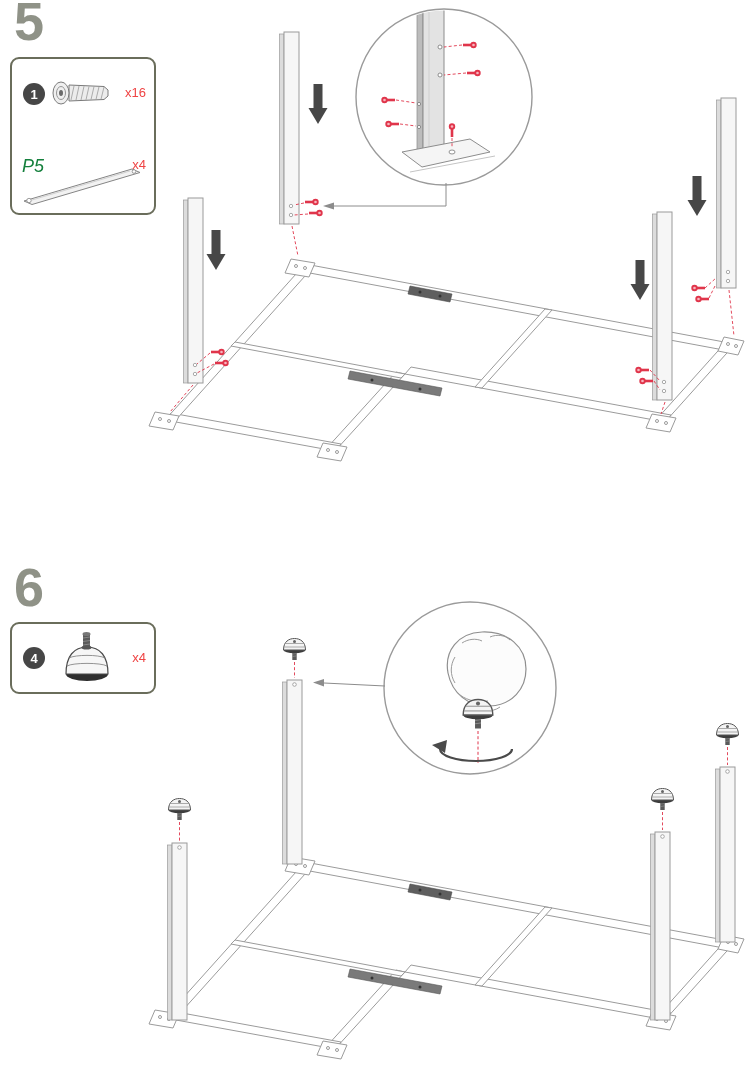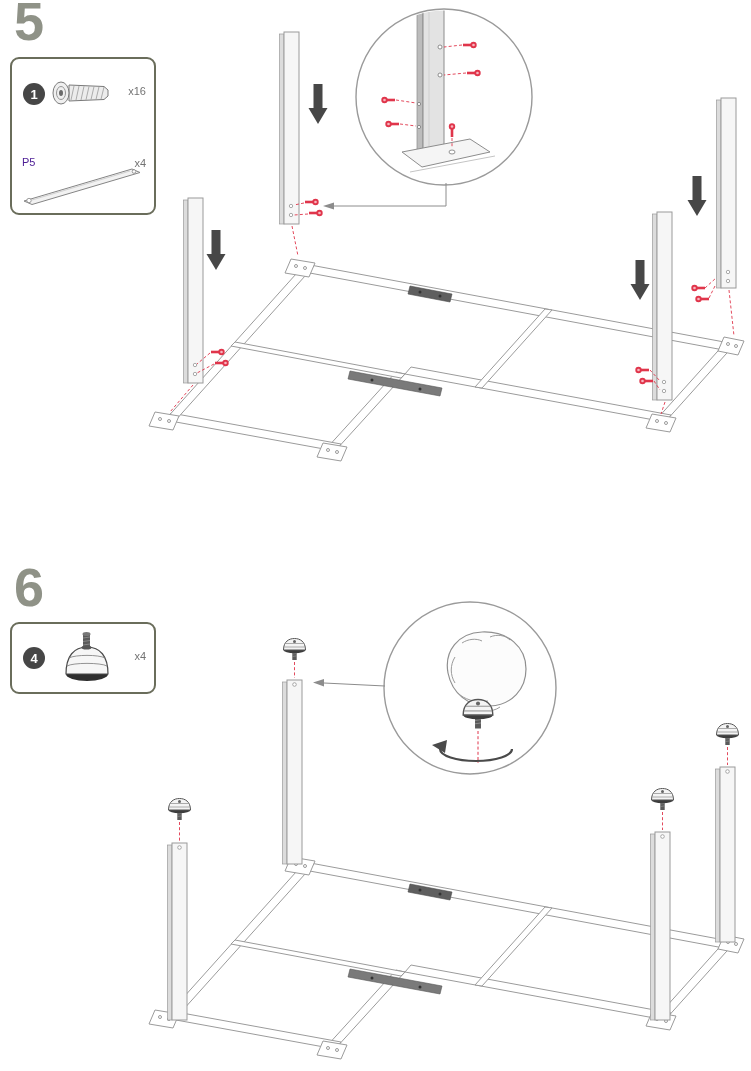--- a/index.html
+++ b/index.html
@@ -8,22 +8,22 @@
   .illu{position:absolute;left:0;}
   .step-number{position:absolute;font-size:54px;font-weight:bold;color:#8f9287;line-height:1;}
   #step5-number{left:14px;top:-6px;}
   #step6-number{left:14px;top:560px;}
   .parts-box{position:absolute;left:10px;width:146px;border:2px solid #6a6d5b;border-radius:9px;
              background:#fff;box-sizing:border-box;}
   #parts-box-5{top:57px;height:158px;}
   #parts-box-6{top:622px;height:72px;}
   .badge{position:absolute;width:22px;height:22px;border-radius:50%;background:#464646;color:#fff;
          font-size:13px;font-weight:bold;display:flex;align-items:center;justify-content:center;}
-  .qty{position:absolute;color:#737373;font-size:11px;}
-  .part-label{position:absolute;color:#4c1d95;font-size:11px;}
+  .qty{position:absolute;color:#ef4444;font-size:13px;}
+  .part-label{position:absolute;color:#15803d;font-size:18px;font-style:italic;}
   .abs{position:absolute;}
 </style>
 </head>
 <body>
 
 <div id="page">
 
   <svg class="illu" style="top:0" width="751" height="530" viewBox="0 0 751 530">
     <defs>
       <g id="scr5">

